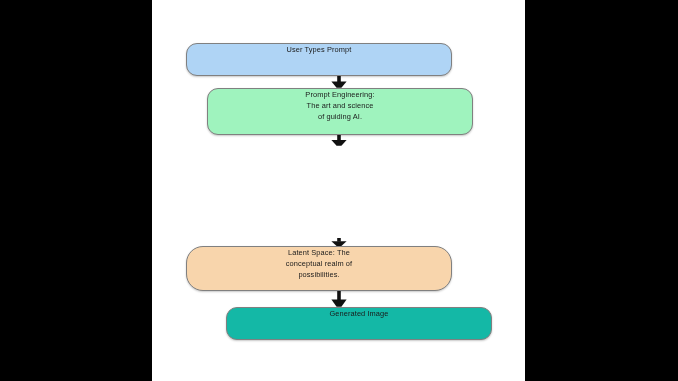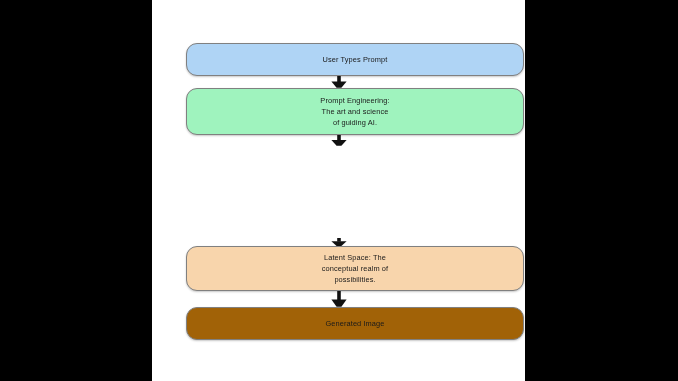--- a/index.html
+++ b/index.html
@@ -35,46 +35,45 @@
     position: absolute;
     left: 34px;
     top: 0;
     width: 306px;
     height: 381px;
   }
 
   .node {
     position: absolute;
     left: 0;
-    width: 338px;
+    width: 266px;
     box-sizing: border-box;
     border: 1px solid #808080;
     border-radius: 11px;
     display: flex;
-    align-items: center;
     justify-content: center;
     text-align: center;
     color: #1a1a1a;
     font-size: 7.4px;
     line-height: 11.2px;
     letter-spacing: 0.1px;
     box-shadow: 0 1px 2px rgba(0,0,0,0.22);
   }
 
   .node .label {
     display: block;
     width: 100%;
     white-space: pre-line;
   }
 
   
   #node-user-prompt      { top: 43px;  height: 33px; }
-  #node-prompt-eng       { top: 88px;  height: 47px; }
+  #node-prompt-eng       { top: 88px;  height: 47px; margin-left: 21px; }
   #node-generative-ai    { top: 146px; height: 92px; }
-  #node-latent-space     { top: 246px; height: 45px; }
+  #node-latent-space     { top: 246px; height: 45px; border-radius: 17px; }
   #node-generated-image  { top: 307px; height: 33px; }
 
   
   .arrow {
     position: absolute;
     left: 143px;
     width: 20px;
     height: 100%;
   }
   #arrow-1 { top: 76px;  height: 12px; }
@@ -130,21 +129,21 @@
 possibilities.</span>
       </div>
 
       <div class="arrow" id="arrow-4">
         <svg viewBox="0 0 20 16" preserveAspectRatio="none" aria-hidden="true">
           <rect x="8.2" y="0" width="3.6" height="9" fill="#111111"></rect>
           <path d="M2.4 8.4 L17.6 8.4 L12.4 15.8 L7.6 15.8 Z" fill="#111111"></path>
         </svg>
       </div>
 
-      <div class="node" id="node-generated-image" style="background:#a16207;">
+      <div class="node" id="node-generated-image" style="background:#14b8a6;margin-left:40px;">
         <span class="label">Generated Image</span>
       </div>
 
     </div>
   </div>
 
   <div style="position:absolute;left:0;top:0;width:152px;height:381px;background:#000;"></div>
   <div style="position:absolute;left:525px;top:0;width:153px;height:381px;background:#000;"></div>
 
 </div>

